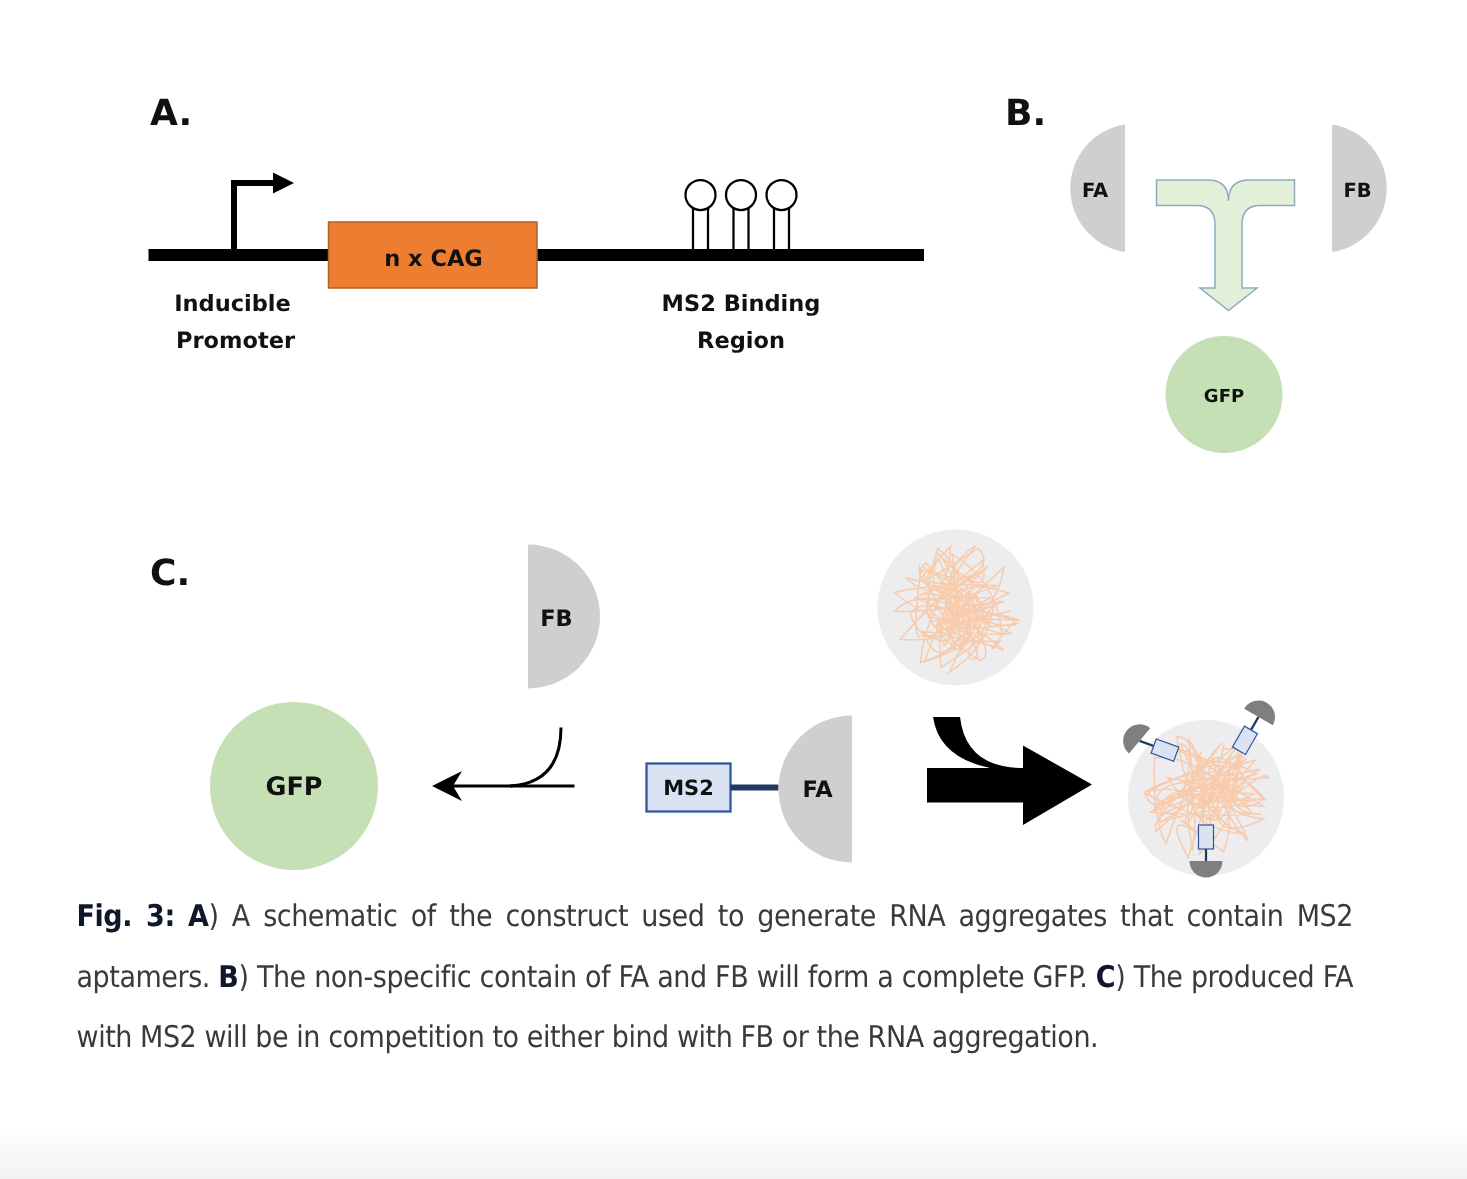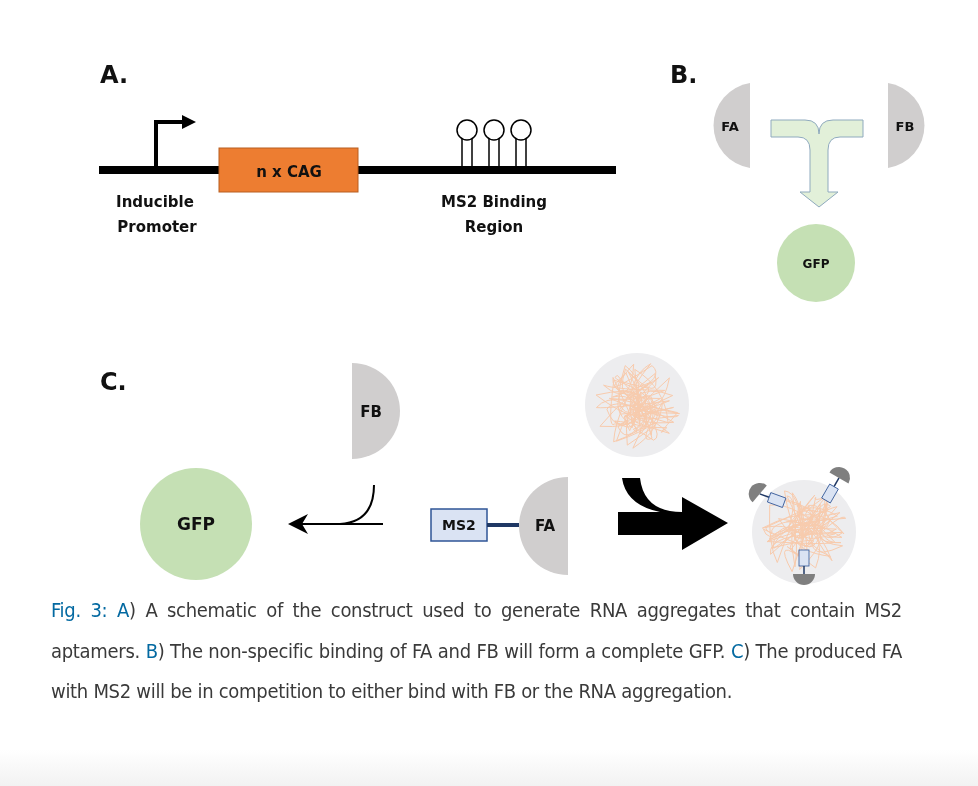--- a/index.html
+++ b/index.html
@@ -1,21 +1,21 @@
 <!DOCTYPE html>
 <html><head>
 <meta charset="utf-8">
 <style>
   html, body { margin:0; padding:0; }
   body { width:978px; height:786px; background:#ffffff; position:relative; overflow:hidden; font-family:"Liberation Sans", sans-serif; }
   #fig { position:absolute; left:0; top:0; }
   .lbl { font-family:"DejaVu Sans", sans-serif; font-weight:bold; fill:#111; }
   .panel { font-family:"DejaVu Sans", sans-serif; font-weight:bold; fill:#111; font-size:24px; }
   #caption { position:absolute; left:51px; top:590px; width:851px; font-family:"DejaVu Sans", sans-serif; font-size:20px; line-height:40.5px; color:#3a3a3a; text-align:justify; letter-spacing:-0.3px; font-stretch:condensed; }
-  #caption b { font-weight:normal; color:#0369a1; }
+  #caption b { font-weight:bold; color:#0f172a; }
   #footer-bar { position:absolute; left:0; top:750px; width:978px; height:36px; background:linear-gradient(#ffffff,#f2f2f2); }
 </style>
 </head>
 <body>
 
 <svg id="fig" width="978" height="600" viewBox="0 0 978 600">
   <defs>
     <marker id="arrowhead" markerWidth="10" markerHeight="10" refX="8" refY="5" orient="auto">
       <path d="M0,0 L10,5 L0,10 L3,5 Z" fill="#000"></path>
     </marker>
@@ -97,15 +97,15 @@
     <rect x="-4" y="-5" width="16" height="10" fill="#DAE3F3" stroke="#2F5597" stroke-width="0.8"></rect>
     <path d="M22,-11 A11,11 0 0,1 22,11 Z" fill="#7F7F7F"></path>
   </g>
   <g transform="translate(804,556) rotate(90)">
     <rect x="-6" y="-5" width="16" height="10" fill="#DAE3F3" stroke="#2F5597" stroke-width="0.8"></rect>
     <line x1="10" y1="0" x2="18" y2="0" stroke="#1F3864" stroke-width="1.5"></line>
     <path d="M18,-11 A11,11 0 0,1 18,11 Z" fill="#7F7F7F"></path>
   </g>
 </svg>
 
-<div id="caption"><b>Fig. 3:</b> <b>A</b><span>) A schematic of the construct used to generate RNA aggregates that contain MS2 aptamers. </span><b>B</b><span>) The non-specific binding of FA and FB will form a complete GFP. </span><b>C</b><span>) The produced FA with MS2 will be in competition to either bind with FB or the RNA aggregation.</span></div>
+<div id="caption"><b>Fig. 3:</b> <b>A</b><span>) A schematic of the construct used to generate RNA aggregates that contain MS2 aptamers. </span><b>B</b><span>) The non-specific contain of FA and FB will form a complete GFP. </span><b>C</b><span>) The produced FA with MS2 will be in competition to either bind with FB or the RNA aggregation.</span></div>
 
 <div id="footer-bar"></div>
 
 </body></html>

